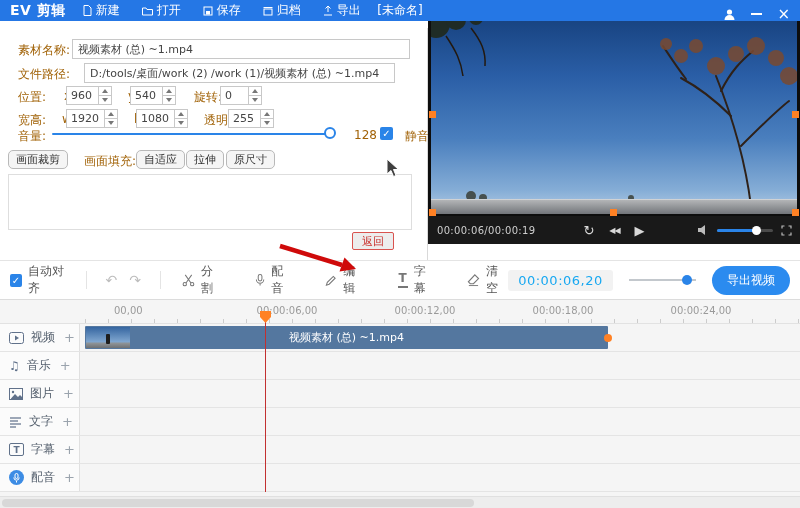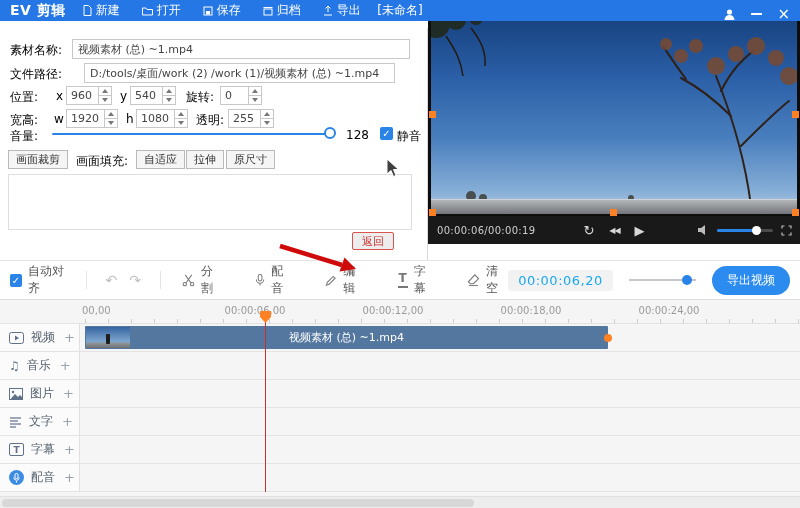--- a/index.html
+++ b/index.html
@@ -14,37 +14,37 @@
   .menu { display:flex; gap:22px; }
   .menu-item { display:flex; align-items:center; gap:4px; font-size:12px; cursor:default; }
   .doc-title { position:absolute; left:50%; transform:translateX(-50%); font-size:12px; }
   .win-controls { position:absolute; right:10px; top:0; height:28px; display:flex; align-items:center; gap:15px; }
   .min-bar { display:inline-block; width:11px; height:2px; background:#fff; }
   .close-glyph { font-size:15px; line-height:1; }
 
   
   .props { position:absolute; left:0; top:28px; width:428px; height:232px; background:#fff;
            border-right:1px solid #d9d9d9; }
-  .p-label { position:absolute; font-size:12px; color:#000000; white-space:nowrap; }
+  .p-label { position:absolute; font-size:12px; color:#a16207; white-space:nowrap;margin-left:8px; }
   .p-input { position:absolute; height:20px; border:1px solid #c8c8c8; font-size:11px; color:#444;
              display:flex; align-items:center; padding:0 5px; background:#fff; overflow:hidden; white-space:nowrap; }
   .spin { position:absolute; height:19px; border:1px solid #c8c8c8; display:flex; background:#fff; }
   .spin .sv { flex:1; font-size:11px; display:flex; align-items:center; padding-left:4px; color:#444; }
   .spin .sb { width:13px; border-left:1px solid #c8c8c8; display:flex; flex-direction:column; }
   .spin .sb > div { flex:1; display:flex; align-items:center; justify-content:center; }
   .spin .sb > div + div { border-top:1px solid #c8c8c8; }
   .tri-up { width:0; height:0; border-left:3px solid transparent; border-right:3px solid transparent; border-bottom:4px solid #777; }
   .tri-down { width:0; height:0; border-left:3px solid transparent; border-right:3px solid transparent; border-top:4px solid #777; }
   .vol-track { position:absolute; left:52px; top:105px; width:276px; height:2px; background:#2a84e8; border-radius:1px; }
   .vol-knob { position:absolute; left:324px; top:99px; width:12px; height:12px; border:2px solid #2a84e8;
               border-radius:50%; background:#fff; }
   .checkbox { width:13px; height:13px; border-radius:2px; background:#2a84e8; color:#fff; font-size:10px;
               line-height:13px; text-align:center; display:inline-block; }
   .btn-sm { position:absolute; height:19px; border:1px solid #b9b9b9; background:#f5f5f5; font-size:11px;
-            display:flex; align-items:center; padding:0 7px; border-radius:0; color:#333; }
+            display:flex; align-items:center; padding:0 7px; border-radius:5px; color:#333; }
   .empty-box { position:absolute; left:8px; top:146px; width:404px; height:56px; border:1px solid #dedede; background:#fff; }
   .return-btn { position:absolute; left:352px; top:204px; width:42px; height:18px; border:1px solid #d9534f;
                 background:#ededed; color:#c9302c; font-size:11px; display:flex; align-items:center;
                 justify-content:center; border-radius:2px; }
 
   
   .preview { position:absolute; left:428px; top:12px; width:372px; height:232px; background:#0d0d0d; }
   .frame-wrap { position:absolute; left:3px; top:4px; width:366px; height:198px; }
   .video-frame { position:absolute; left:0; top:0; width:100%; height:100%; overflow:hidden;
                  background:linear-gradient(180deg,#17427f 0%,#2a5ea6 30%,#4a7fbe 62%,#85add6 88%,#b7cfe6 100%); }
@@ -80,21 +80,21 @@
   .time-box { color:#18a8f1; font-size:13px; background:#f2f2f2; padding:3px 10px; border-radius:3px; letter-spacing:.5px; }
   .tb-slider { position:relative; width:72px; height:2px; background:#c3c8cd; margin:0 16px; }
   .tb-slider .knob { position:absolute; right:4px; top:-4px; width:10px; height:10px; border-radius:50%; background:#2a84e8; }
   .export-btn { background:#2b8bef; color:#fff; font-size:12px; padding:6px 15px; border-radius:15px; margin-right:10px; white-space:nowrap; }
 
   
   .timeline { position:absolute; left:0; top:300px; width:100%; height:208px; background:#f5f5f5; }
   .ruler { position:absolute; left:0; top:0; width:100%; height:24px; border-bottom:1px solid #e2e2e2; }
   .ruler-ticks { position:absolute; left:85px; right:0; bottom:0; height:4px;
                  background:repeating-linear-gradient(to right,#ccc 0,#ccc 1px,transparent 1px,transparent 23px); }
-  .ruler-label { position:absolute; top:5px; font-size:10px; color:#9a9a9a; transform:translateX(-50%); white-space:nowrap; }
+  .ruler-label { position:absolute; top:5px; font-size:10px; color:#9a9a9a; transform:translateX(-50%); white-space:nowrap;margin-left:32px; }
   .ruler-label.first { transform:none; }
   .tracks { position:absolute; left:0; top:24px; width:100%; }
   .t-row { position:relative; height:28px; border-bottom:1px solid #e4e4e4; background:#f5f5f5; }
   .t-head { position:absolute; left:0; top:0; width:80px; height:100%; background:#fbfbfb;
             border-right:1px solid #e0e0e0; display:flex; align-items:center; padding-left:9px; gap:7px; }
   .t-icon { display:flex; align-items:center; justify-content:center; color:#60718a; }
   .t-label { font-size:12px; color:#55606e; }
   .t-add { font-size:13px; color:#9aa3ad; margin-left:2px; }
   .t-box { width:15px; height:13px; border:1px solid #60718a; border-radius:2px; font-size:9px; color:#60718a;
            display:flex; align-items:center; justify-content:center; font-weight:bold; }

